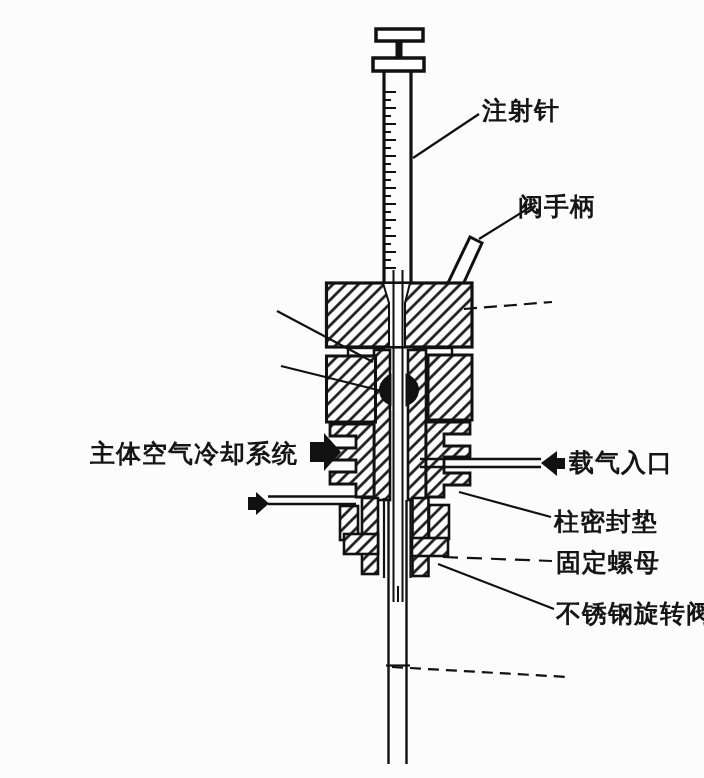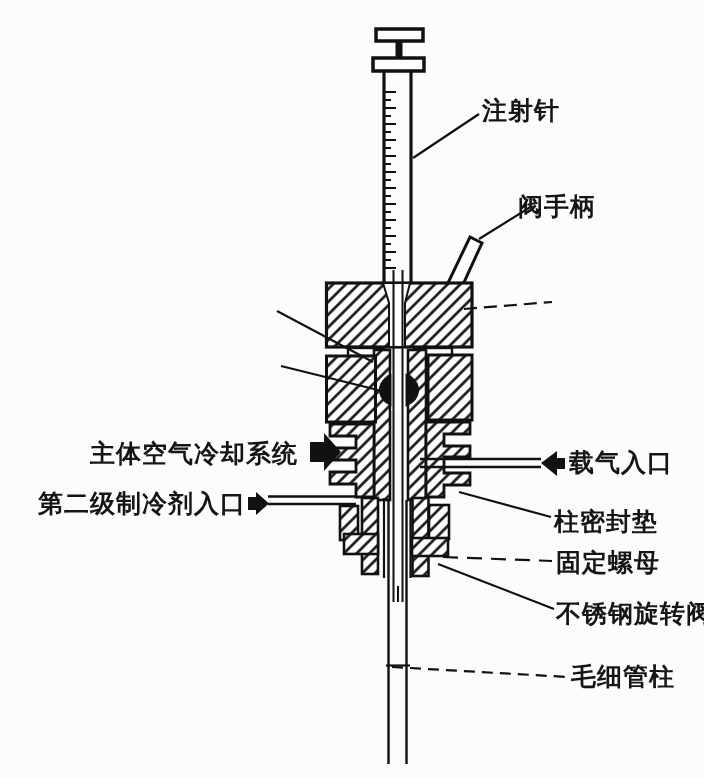--- a/index.html
+++ b/index.html
@@ -101,20 +101,18 @@
       <path d="M459,492 L551,517"></path>
       <path d="M443,557 L552,561" stroke-dasharray="15 9"></path>
       <path d="M438,564 L554,609"></path>
       <path d="M392,667 L568,677" stroke-dasharray="11 7"></path>
     </g>
   </svg>
 
   <div class="lbl" style="left:482px;top:97px">注射针</div>
   <div class="lbl" style="left:518px;top:193px">阀手柄</div>
   <div class="lbl" style="left:90px;top:440px">主体空气冷却系统</div>
-  <div class="lbl" style="left:38px;top:490px">第二级制冷剂入口</div>
   <div class="lbl" style="left:569px;top:449px">载气入口</div>
   <div class="lbl" style="left:554px;top:508px">柱密封垫</div>
   <div class="lbl" style="left:556px;top:549px">固定螺母</div>
   <div class="lbl" style="left:556px;top:600px">不锈钢旋转阀</div>
-  <div class="lbl" style="left:571px;top:663px">毛细管柱</div>
 
 </div>
 
 </body></html>

